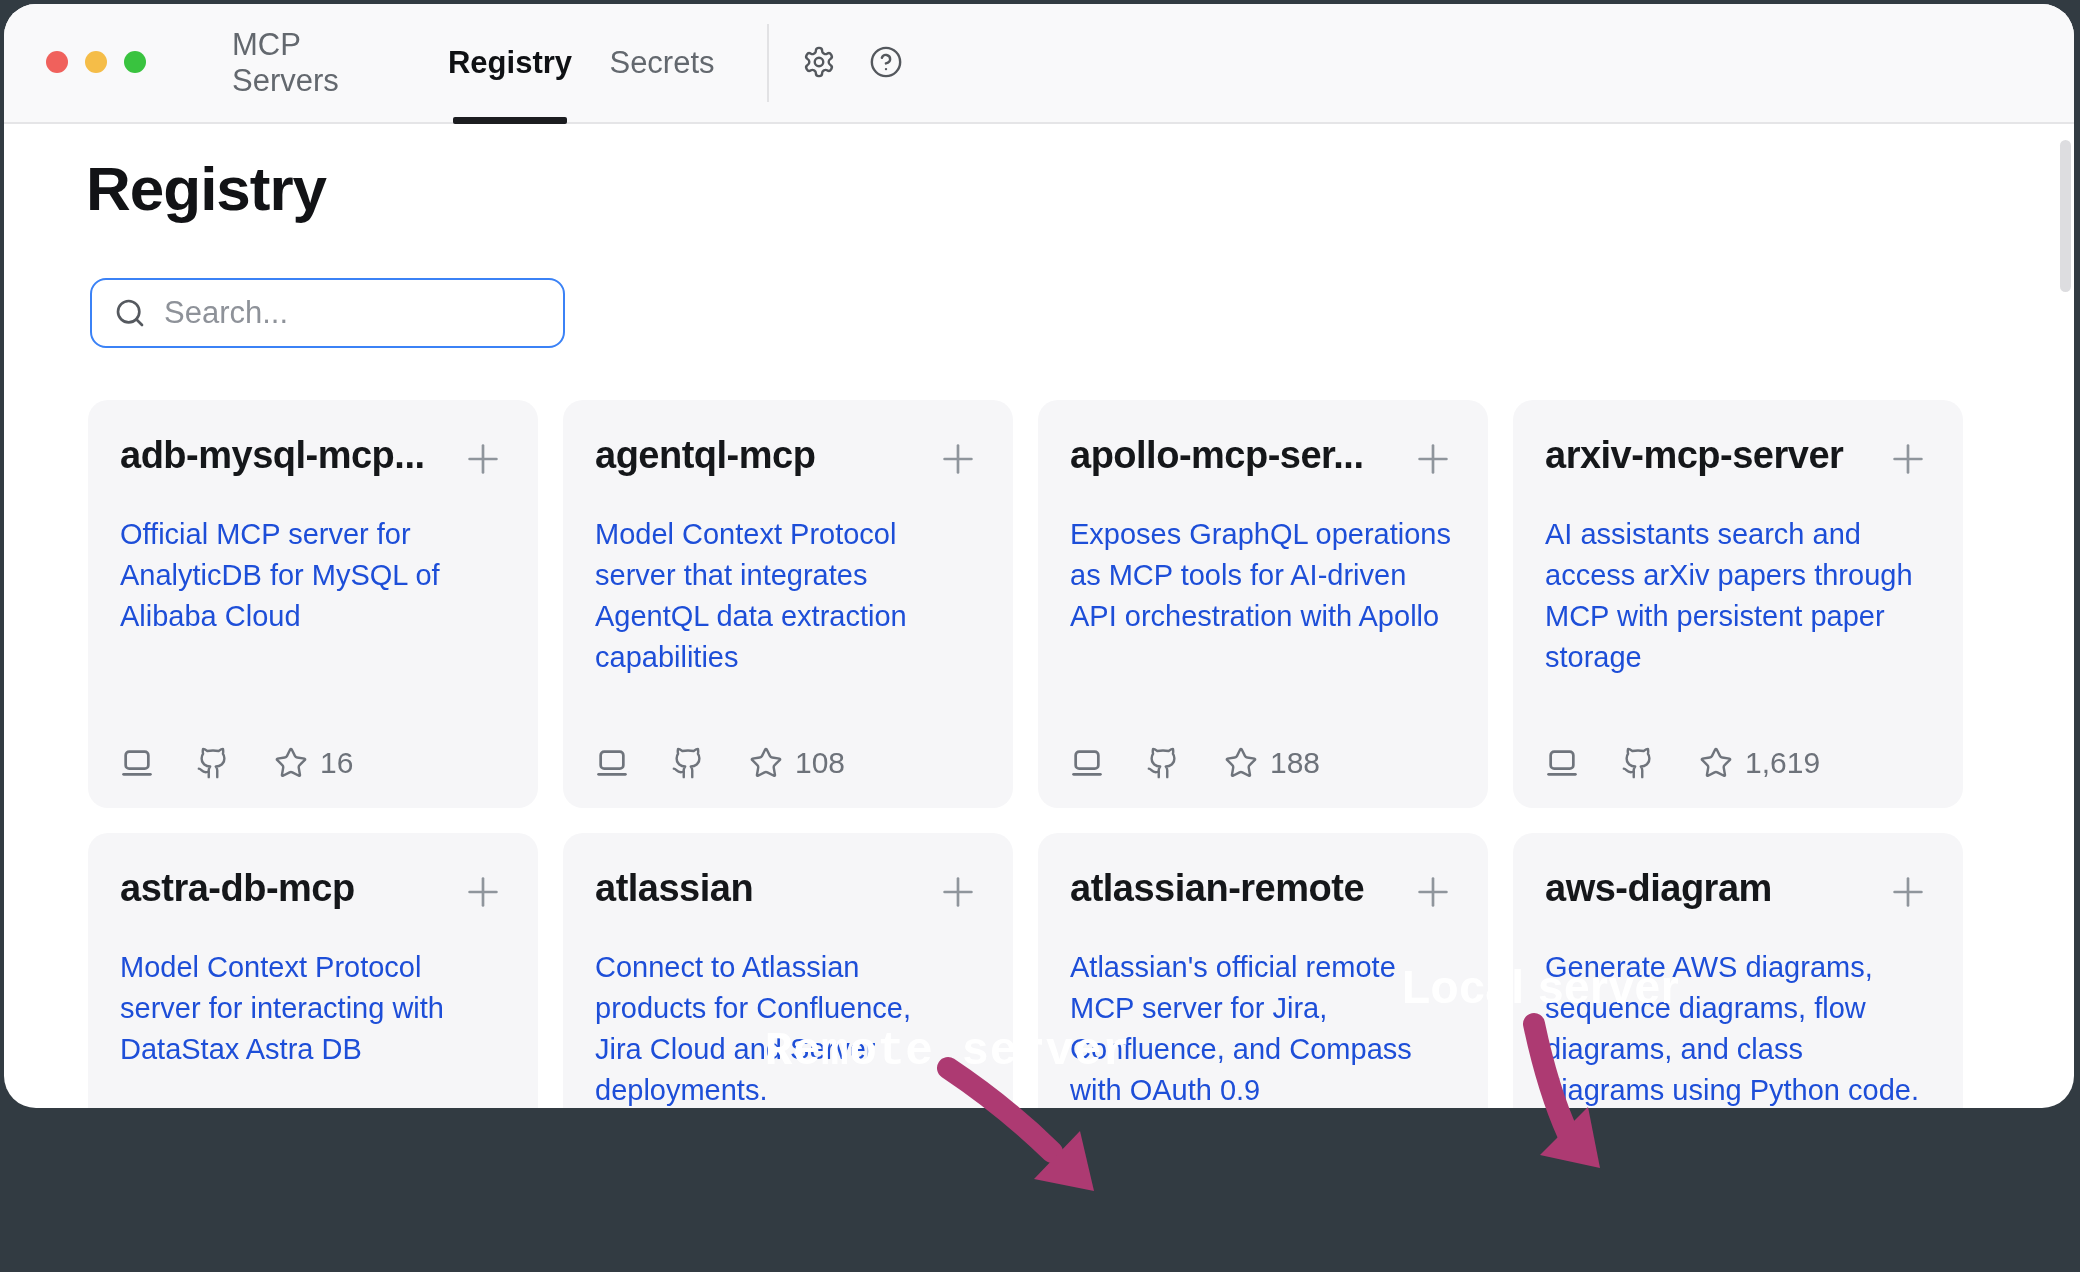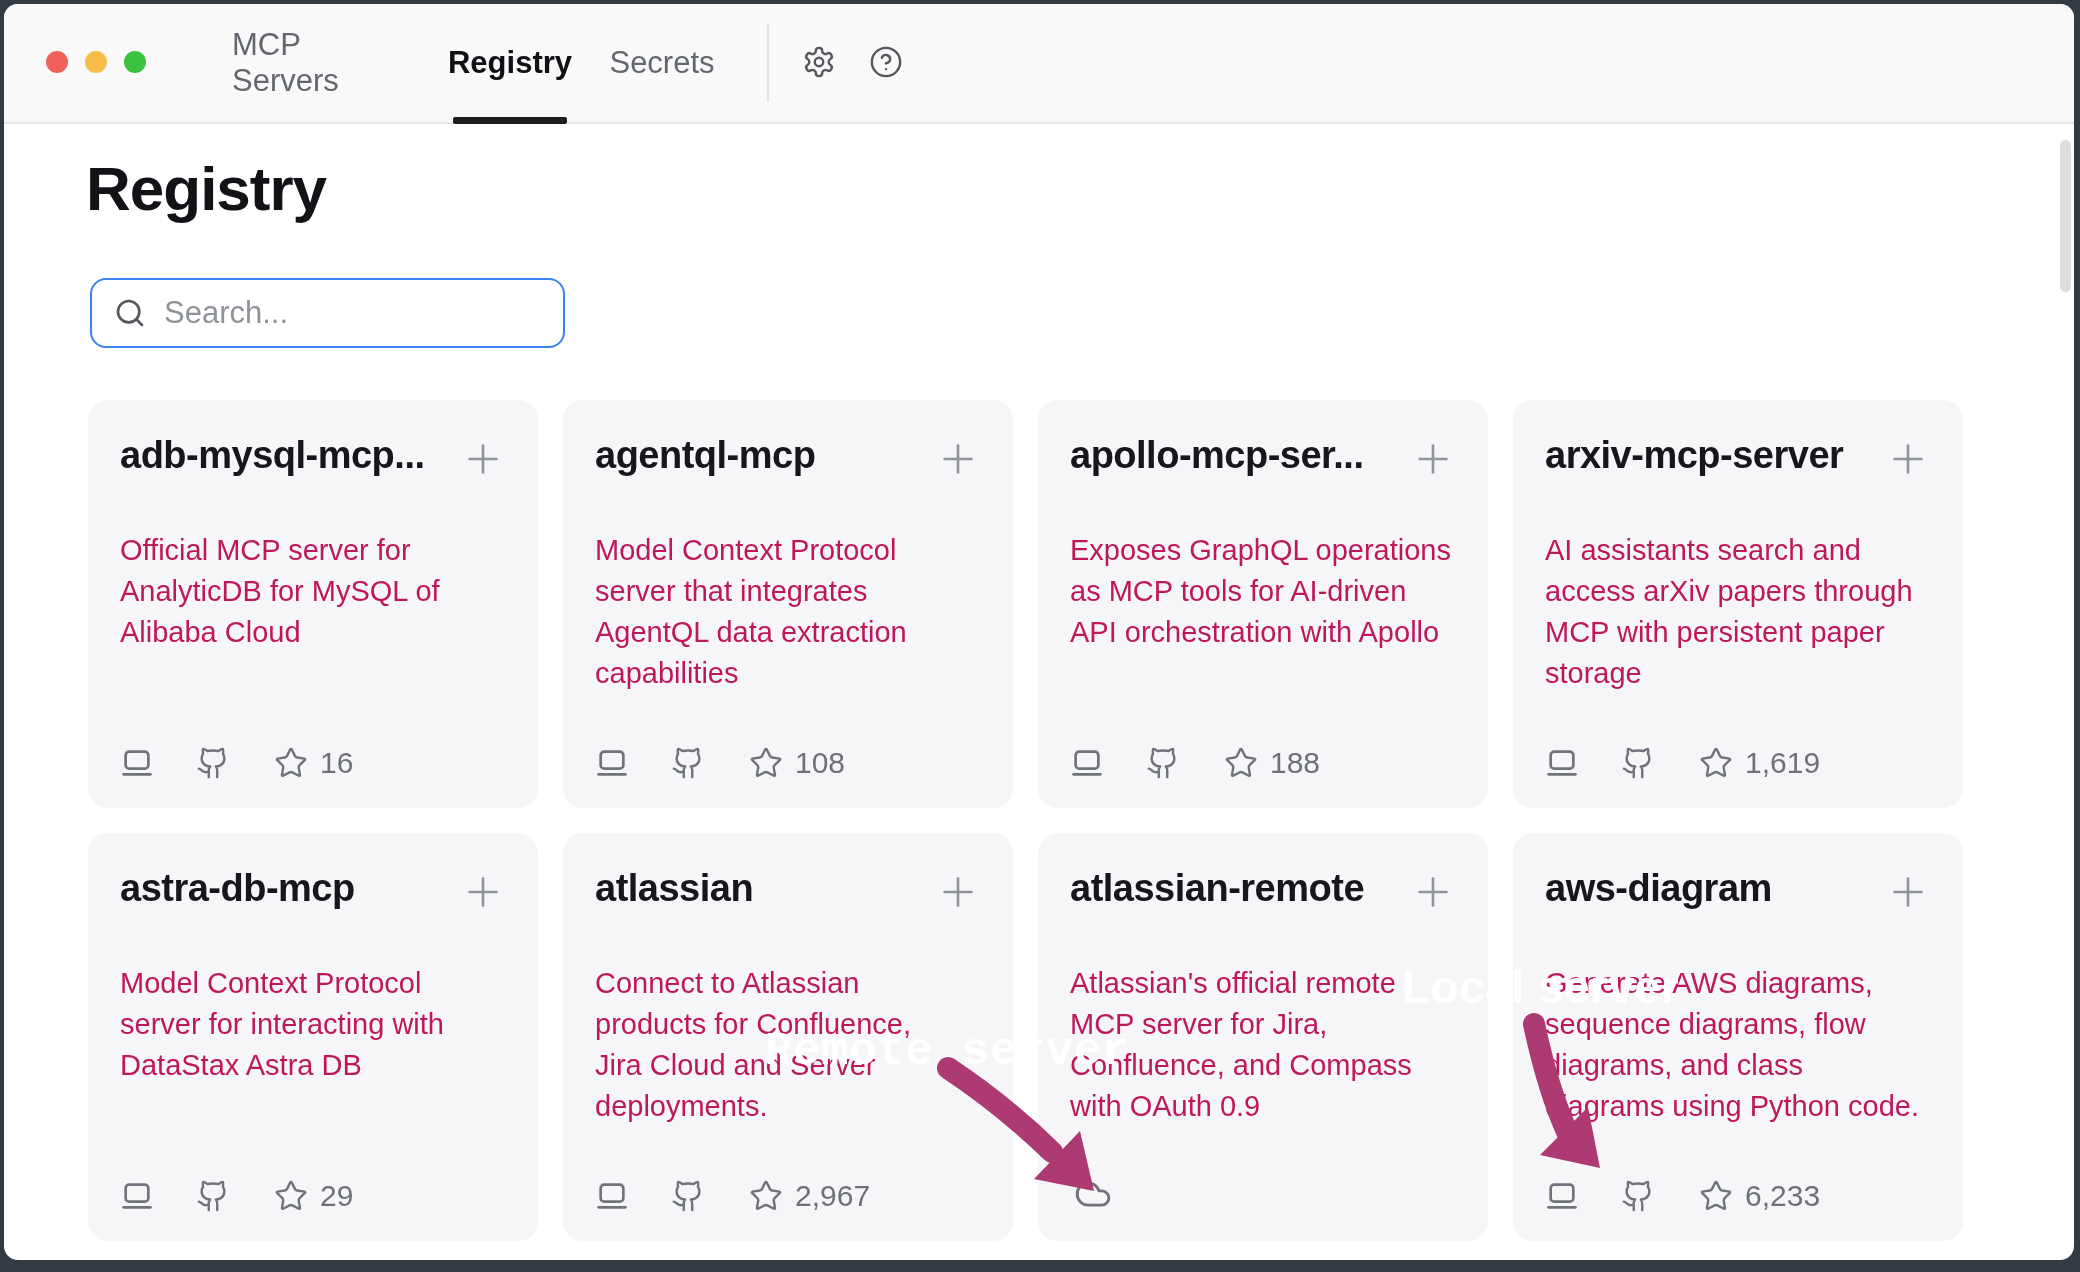--- a/index.html
+++ b/index.html
@@ -1,20 +1,20 @@
 <!DOCTYPE html>
 <html><head>
 <meta charset="utf-8">
 <style>
   * { margin:0; padding:0; box-sizing:border-box; }
   html,body { width:2080px; height:1272px; overflow:hidden; background:#323b42;
               font-family:"Liberation Sans", sans-serif; }
 
-  .window { position:absolute; left:4px; top:4px; width:2070px; height:1256px;
-            background:#ffffff; border-radius:14px; overflow:hidden; }
+  .window { position:absolute; left:4px; top:4px; width:2070px; height:1104px;
+            background:#ffffff; border-radius:32px; overflow:hidden; }
 
   
   .titlebar { position:absolute; left:0; top:0; right:0; height:120px;
               background:#f9f9fa; border-bottom:2px solid #e5e5e7; z-index:5; }
   .light { position:absolute; top:47px; width:22px; height:22px; border-radius:50%; }
   .light.red   { left:42px;  background:#f0615c; }
   .light.yellow{ left:81px;  background:#f5bd48; }
   .light.green { left:120px; background:#39c33f; }
   .tab { position:absolute; top:0; height:118px; display:flex; align-items:center;
          justify-content:center; font-size:31px; color:#63686e; cursor:default; }
@@ -42,21 +42,21 @@
 
   
   .grid { position:absolute; left:84px; top:396px; display:grid;
           grid-template-columns:repeat(4,450px); grid-auto-rows:408px;
           column-gap:36px; row-gap:37px;gap:25px; }
   .card { position:relative; background:#f6f6f8; border-radius:20px; padding:34px 32px; }
   .card-head { display:flex; justify-content:space-between; align-items:flex-start; }
   .card-title { font-size:38px; font-weight:700; letter-spacing:-0.5px; color:#15171a;
                 white-space:nowrap; }
   .plus { width:46px; height:46px; color:#8f959c; flex:none; margin-top:2px; cursor:pointer; }
-  .desc { margin-top:48px; font-size:29px; line-height:41px; color:#be185d; white-space:pre; }
+  .desc { margin-top:32px; font-size:29px; line-height:41px; color:#1d4ed8; white-space:pre; }
   .foot { position:absolute; left:32px; bottom:28px; display:flex; align-items:center; }
   .foot .icn { width:34px; height:34px; color:#6f747c; flex:none; }
   .foot .gap42 { width:42px; } .foot .gap44 { width:44px; } .foot .gap12 { width:12px; }
   .count { font-size:30px; color:#6d727a; }
   .cloud-icn { width:46px; height:38px; color:#6f747c; }
 
   
   .badge { position:absolute; z-index:30; height:93px; border-radius:44px;
            display:flex; align-items:center; justify-content:center;
            color:#fff; font-size:46px; font-weight:700; letter-spacing:0.5px; }

